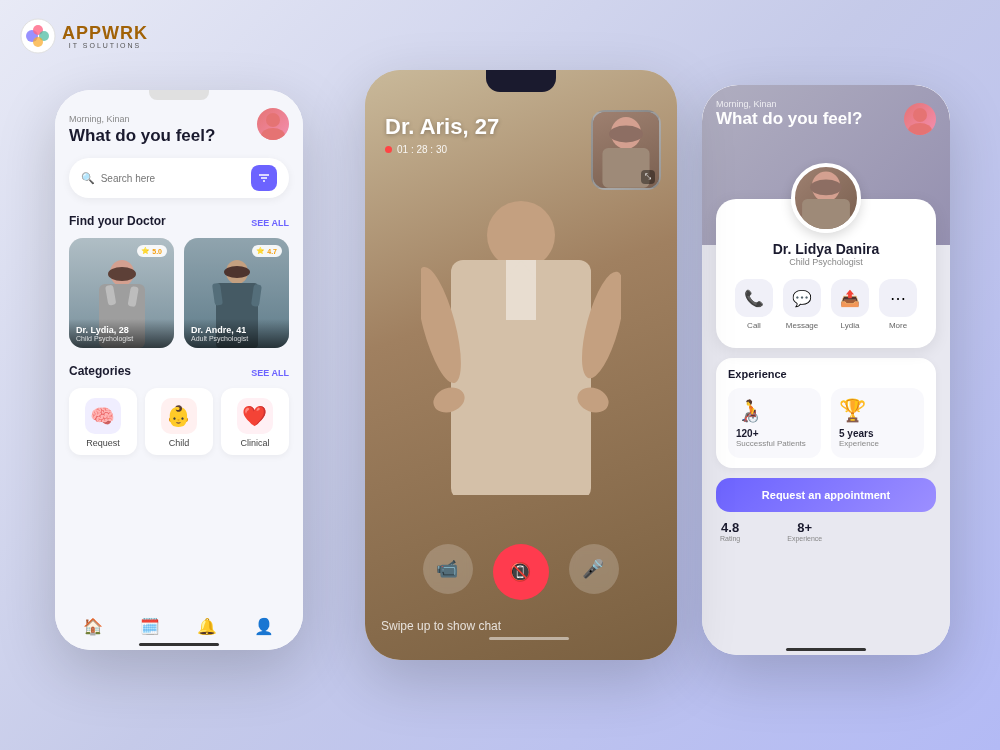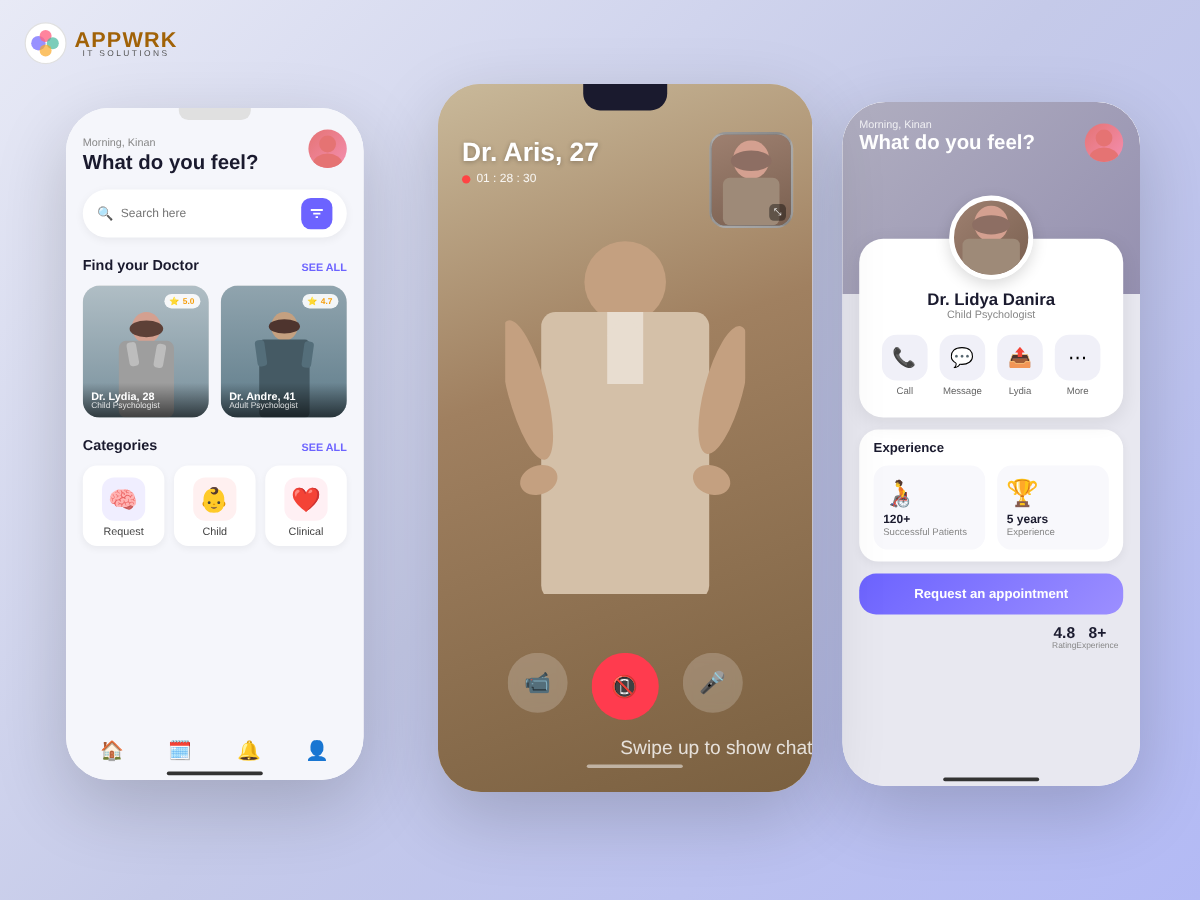--- a/index.html
+++ b/index.html
@@ -414,22 +414,22 @@
     }
     .ctrl-btn.end-call {
       background: #ff3b4e;
       width: 56px;
       height: 56px;
     }
     .swipe-hint {
       position: absolute;
       bottom: 20px;
       left: 16px; right: 0;
-      text-align: right;
-      font-size: 16px;
+      text-align: left;
+      font-size: 12px;
       color: rgba(255,255,255,0.8);
       z-index: 5;
     }
     .swipe-bar {
       width: 80px;
       height: 3px;
       background: rgba(255,255,255,0.5);
       border-radius: 2px;
       margin: 4px auto 0;
     }
@@ -602,22 +602,23 @@
       padding: 11px;
       text-align: center;
       color: #fff;
       font-size: 11px;
       font-weight: 700;
       margin-bottom: 8px;
     }
 
     .bottom-stats {
       display: flex;
-      justify-content: flex-end;
+      justify-content: flex-start;
       padding: 0 4px;
+      gap: 47px;
     }
     .stat-item {
       text-align: center;
     }
     .stat-num {
       font-size: 13px;
       font-weight: 800;
       color: #1a1a2e;
     }
     .stat-label {

